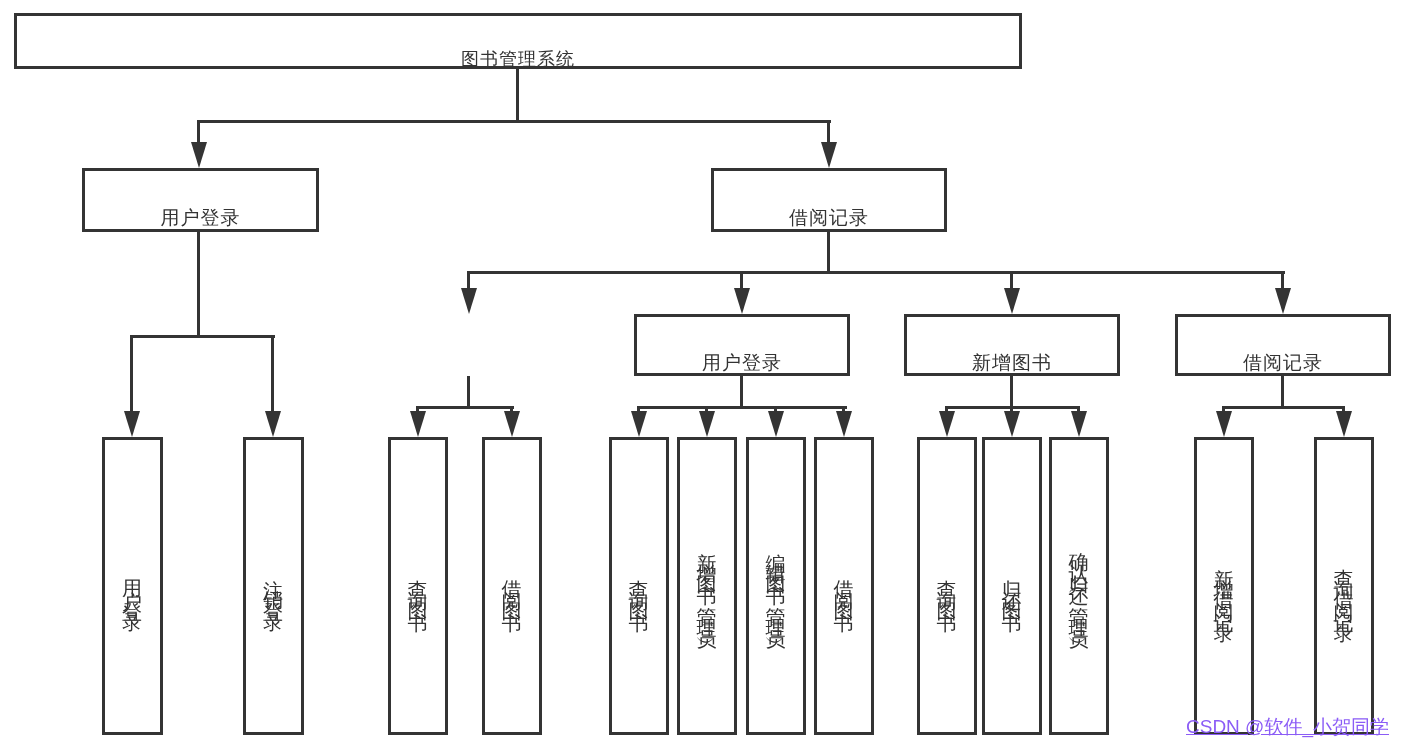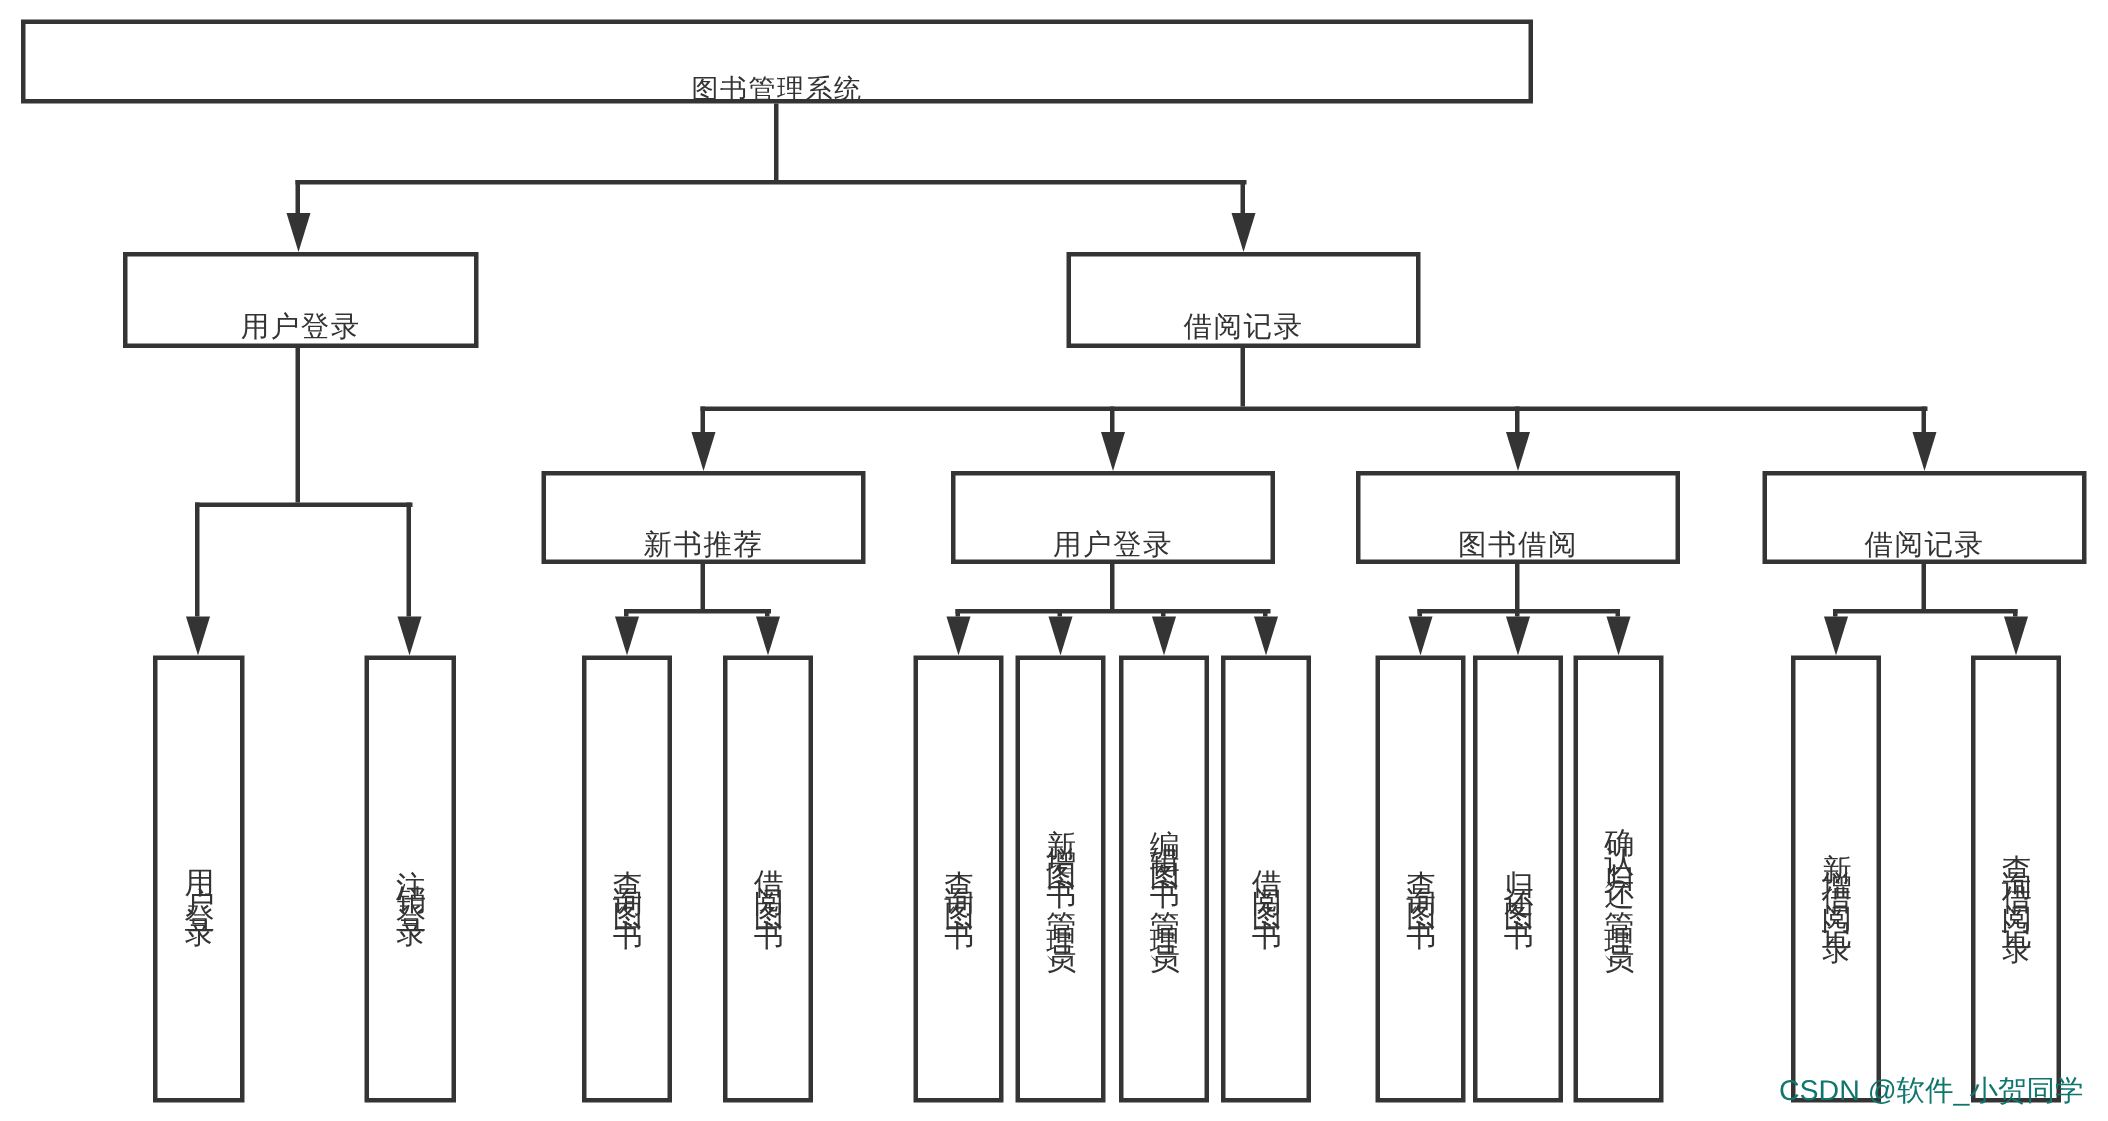--- a/index.html
+++ b/index.html
@@ -48,23 +48,24 @@
     width: 0; height: 0;
     border-left: 8px solid transparent;
     border-right: 8px solid transparent;
     border-top: 26px solid #343434;
   }
   .watermark {
     position: absolute;
     left: 1186px;
     top: 714px;
     font-size: 19px;
-    color: #0f766e;
+    color: #8b5cf6;
     white-space: nowrap;
     z-index: 5;
+    text-decoration: underline;
   }
 </style>
 </head>
 <body>
 
 <div class="canvas">
 
   <div class="box root" style="left:14px; top:13px; width:1008px; height:56px;">
     <span class="hlabel">图书管理系统</span>
   </div>
@@ -94,28 +95,25 @@
   <div class="hl" style="left:467px; top:271px; width:818px;"></div>
   <div class="vl" style="left:467px; top:271px; height:17px;"></div>
   <div class="ah" style="left:461px; top:288px;"></div>
   <div class="vl" style="left:740px; top:271px; height:17px;"></div>
   <div class="ah" style="left:734px; top:288px;"></div>
   <div class="vl" style="left:1010px; top:271px; height:17px;"></div>
   <div class="ah" style="left:1004px; top:288px;"></div>
   <div class="vl" style="left:1281px; top:271px; height:17px;"></div>
   <div class="ah" style="left:1275px; top:288px;"></div>
 
-  <div class="box" style="left:361px; top:314px; width:216px; height:62px;">
-    <span class="hlabel">新书推荐</span>
-  </div>
   <div class="box" style="left:634px; top:314px; width:216px; height:62px;">
     <span class="hlabel">用户登录</span>
   </div>
   <div class="box" style="left:904px; top:314px; width:216px; height:62px;">
-    <span class="hlabel">图书借阅</span>
+    <span class="hlabel">新增图书</span>
   </div>
   <div class="box" style="left:1175px; top:314px; width:216px; height:62px;">
     <span class="hlabel">借阅记录</span>
   </div>
 
   <div class="vl" style="left:467px; top:376px; height:30px;"></div>
   <div class="hl" style="left:416px; top:406px; width:98px;"></div>
   <div class="vl" style="left:416px; top:406px; height:5px;"></div>
   <div class="ah" style="left:410px; top:411px;"></div>
   <div class="vl" style="left:510px; top:406px; height:5px;"></div>

